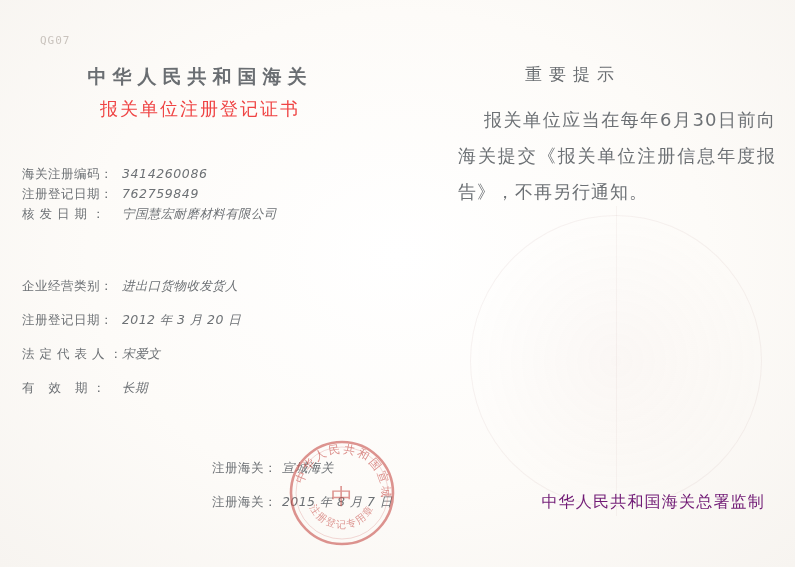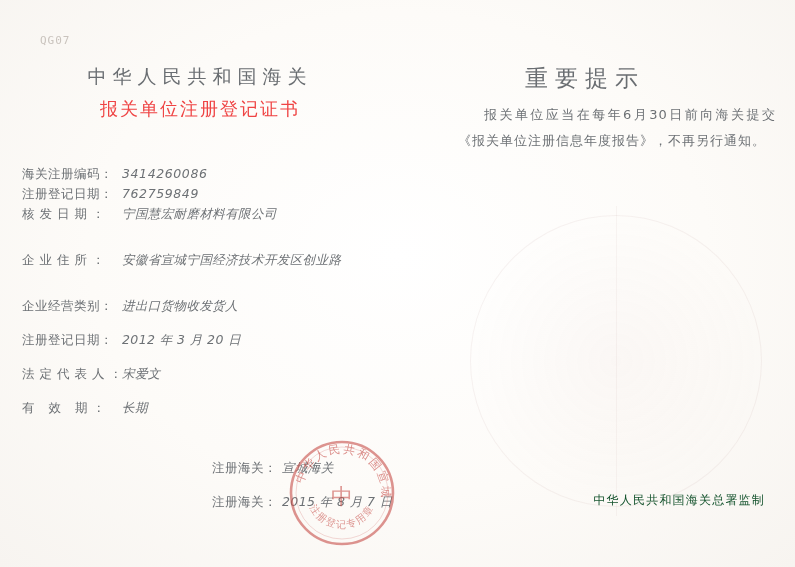--- a/index.html
+++ b/index.html
@@ -45,21 +45,21 @@
     position: absolute;
     left: 0;
     top: 62px;
     width: 400px;
     text-align: center;
   }
   .title-line1 {
     font-size: 19px;
     letter-spacing: 6px;
     color: #6a6e72;
-    font-weight: 400;
+    font-weight: 700;
     line-height: 1.5;
   }
   .title-line2 {
     font-size: 18px;
     letter-spacing: 2px;
     color: #ef4444;
     font-weight: 500;
     line-height: 1.6;
     margin-top: 4px;
   }
@@ -104,31 +104,31 @@
     position: absolute;
     left: 430px;
     top: 0;
     width: 365px;
     height: 567px;
   }
   .notice-title {
     position: absolute;
     left: 95px;
     top: 63px;
-    font-size: 23px;
+    font-size: 17px;
     letter-spacing: 7px;
     color: #6a6e72;
     font-weight: 500;
   }
   .notice-body {
     position: absolute;
     left: 28px;
     top: 102px;
     width: 318px;
-    font-size: 13px;
+    font-size: 18px;
     line-height: 2.0;
     color: #6d7175;
     letter-spacing: 1px;
     text-align: justify;
     text-indent: 26px;
   }
 
   
   .bottom-fields {
     position: absolute;
@@ -136,22 +136,22 @@
     top: 460px;
     width: 260px;
   }
   .bottom-fields .field-label {
     width: 66px;
   }
   .issuer {
     position: absolute;
     right: 30px;
     top: 492px;
-    font-size: 12px;
-    color: #14532d;
+    font-size: 16px;
+    color: #701a75;
     letter-spacing: 1.2px;
   }
 
   
   .seal {
     position: absolute;
     left: 287px;
     top: 438px;
     width: 110px;
     height: 110px;
@@ -207,24 +207,20 @@
       <div class="field-value num">762759849</div>
     </div>
 
     <div class="field-row">
       <div class="field-label spaced">核发日期：</div>
       <div class="field-value">宁国慧宏耐磨材料有限公司</div>
     </div>
 
     <div class="gap-md"></div>
 
-    <div class="field-row">
-      <div class="field-label spaced">企业住所：</div>
-      <div class="field-value">安徽省宣城宁国经济技术开发区创业路</div>
-    </div>
 
     <div class="gap-md"></div>
 
     <div class="field-row">
       <div class="field-label">企业经营类别：</div>
       <div class="field-value">进出口货物收发货人</div>
     </div>
 
     <div class="gap-sm"></div>
 

